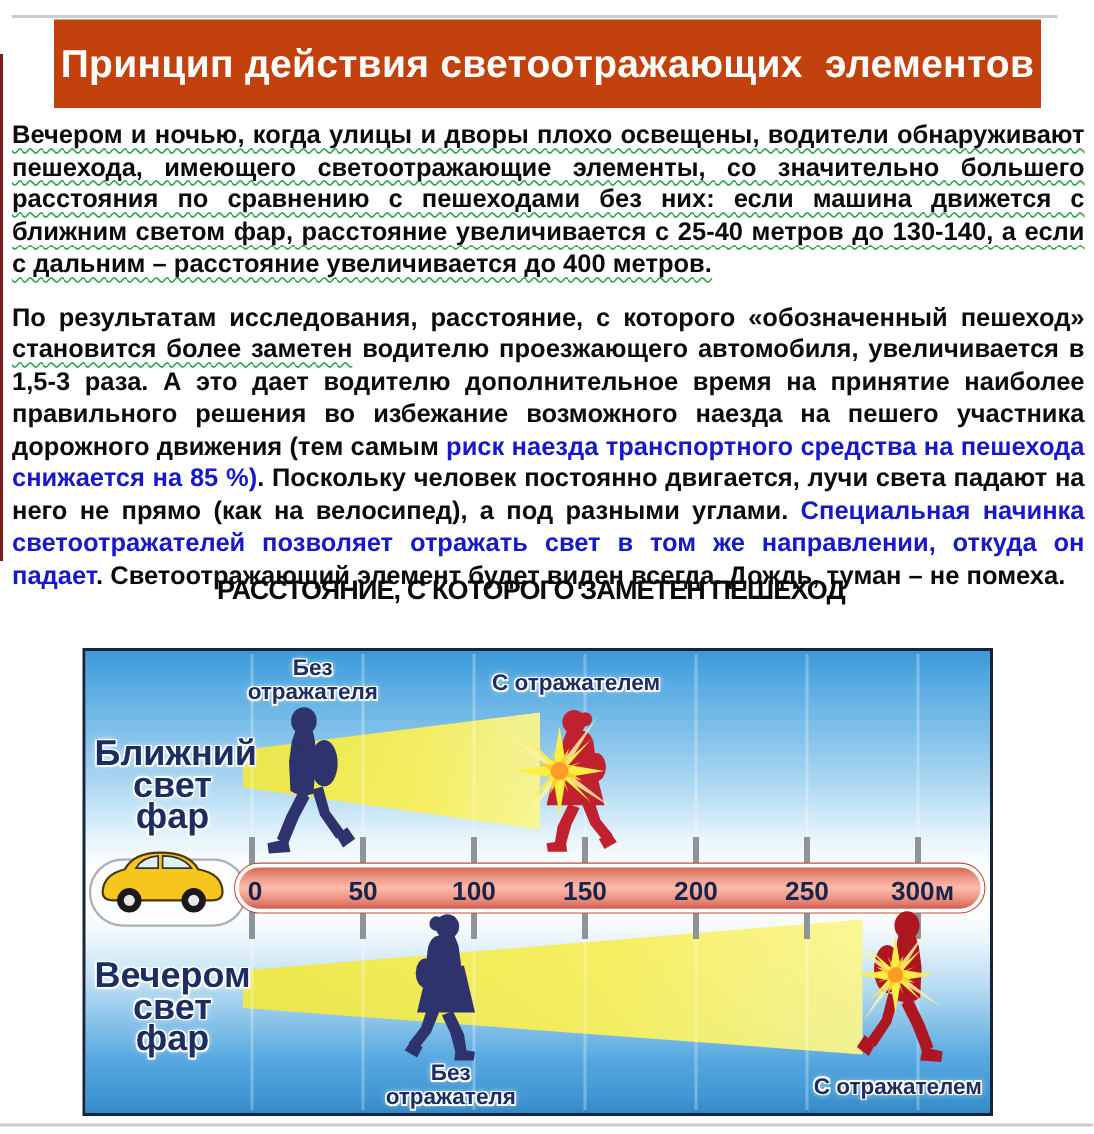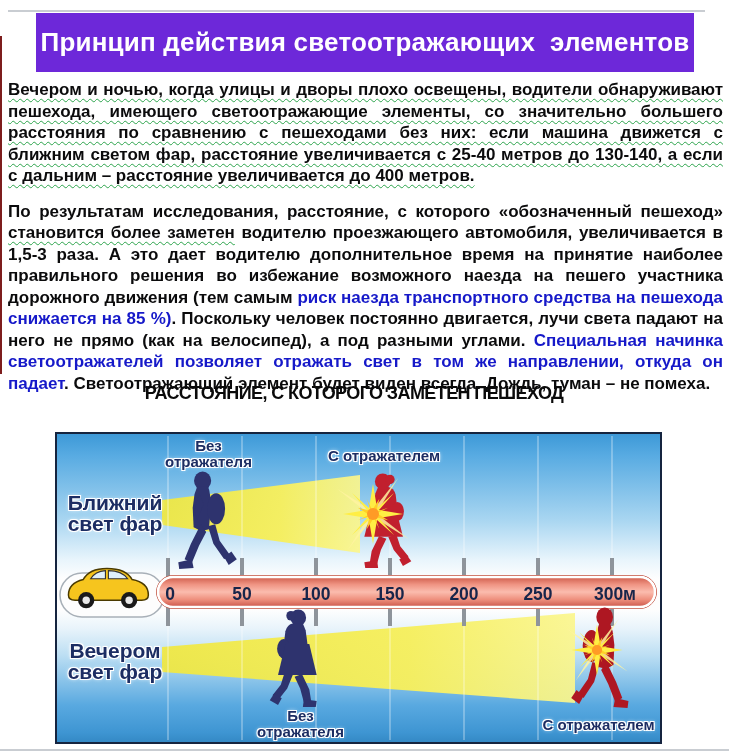--- a/index.html
+++ b/index.html
@@ -4,21 +4,21 @@
 <style>
   html,body { margin:0; padding:0; background:#ffffff; }
   .page { position:relative; width:729px; height:756px; background:#ffffff;
           font-family:"Liberation Sans", sans-serif; overflow:hidden; }
 
   .topline   { position:absolute; left:8px;  top:10px;  width:697px; height:2px; background:#c9cdd2; }
   .leftline  { position:absolute; left:0;    top:36px;  width:2px;  height:338px; background:#7d1d1d; }
   .bottomline{ position:absolute; left:0;    top:749px; width:729px; height:2px; background:#c9cdd2; }
 
   .banner { position:absolute; left:36px; top:13px; width:658px; height:59px;
-            background:#6d28d9; color:#ffffff; font-size:26px; font-weight:bold;
+            background:#c2410c; color:#ffffff; font-size:26px; font-weight:bold;
             text-align:center; line-height:59px; white-space:pre; letter-spacing:.2px; }
 
   .textblock { position:absolute; left:8px; top:79px; width:715px;
                color:#0b0b0c; font-size:17px; line-height:21.5px; font-weight:bold;
                text-align:justify; }
   .textblock p { margin:0 0 14px 0; }
   .sq   { text-decoration:underline wavy #2ca44c 1px; text-underline-offset:3px; text-decoration-skip-ink:none;margin-top:21px; }
   .blue { color:#1619c9; }
 
   .diagram-title { position:absolute; left:50px; top:383px; width:608px;
@@ -28,21 +28,21 @@
   .panel { position:absolute; left:55px; top:432px; width:607px; height:312px;
            box-sizing:border-box; border:2px solid #15243f;
            background:linear-gradient(180deg,
              #3d99d7 0%, #58abe2 7%, #a9d6f1 28%, #e9f5fc 41%,
              #fefefe 47%, #fefefe 57%, #e9f4fb 63%, #bbdef3 72%,
              #59a9e0 88%, #3e95d2 97%, #3489c5 100%); }
   .panel > svg { position:absolute; left:0; top:0; display:block; }
 
   .plabel { position:absolute; font-weight:bold; color:#1c2d63; text-align:center;
             text-shadow:-1px -1px 0 #fff, 1px -1px 0 #fff, -1px 1px 0 #fff, 1px 1px 0 #fff, 0 0 4px #fff; }
-  .lbl-beam { font-size:21px; line-height:21px; }
+  .lbl-beam { font-size:24px; line-height:21px; }
   .lbl-fig  { font-size:15px; line-height:16px; }
   .lbl-low-beam  { left:6px;   top:58px;  width:104px; }
   .lbl-high-beam { left:6px;   top:206px; width:104px; }
   .lbl-noref-top { left:104px; top:4px;   width:95px;  }
   .lbl-ref-top   { left:262px; top:14px;  width:130px; }
   .lbl-noref-bot { left:196px; top:274px; width:95px;  }
   .lbl-ref-bot   { left:474px; top:283px; width:135px; }
 
   .panel svg text { font-family:"Liberation Sans", sans-serif; font-weight:bold;
                     fill:#17254a; font-size:17.5px; }

